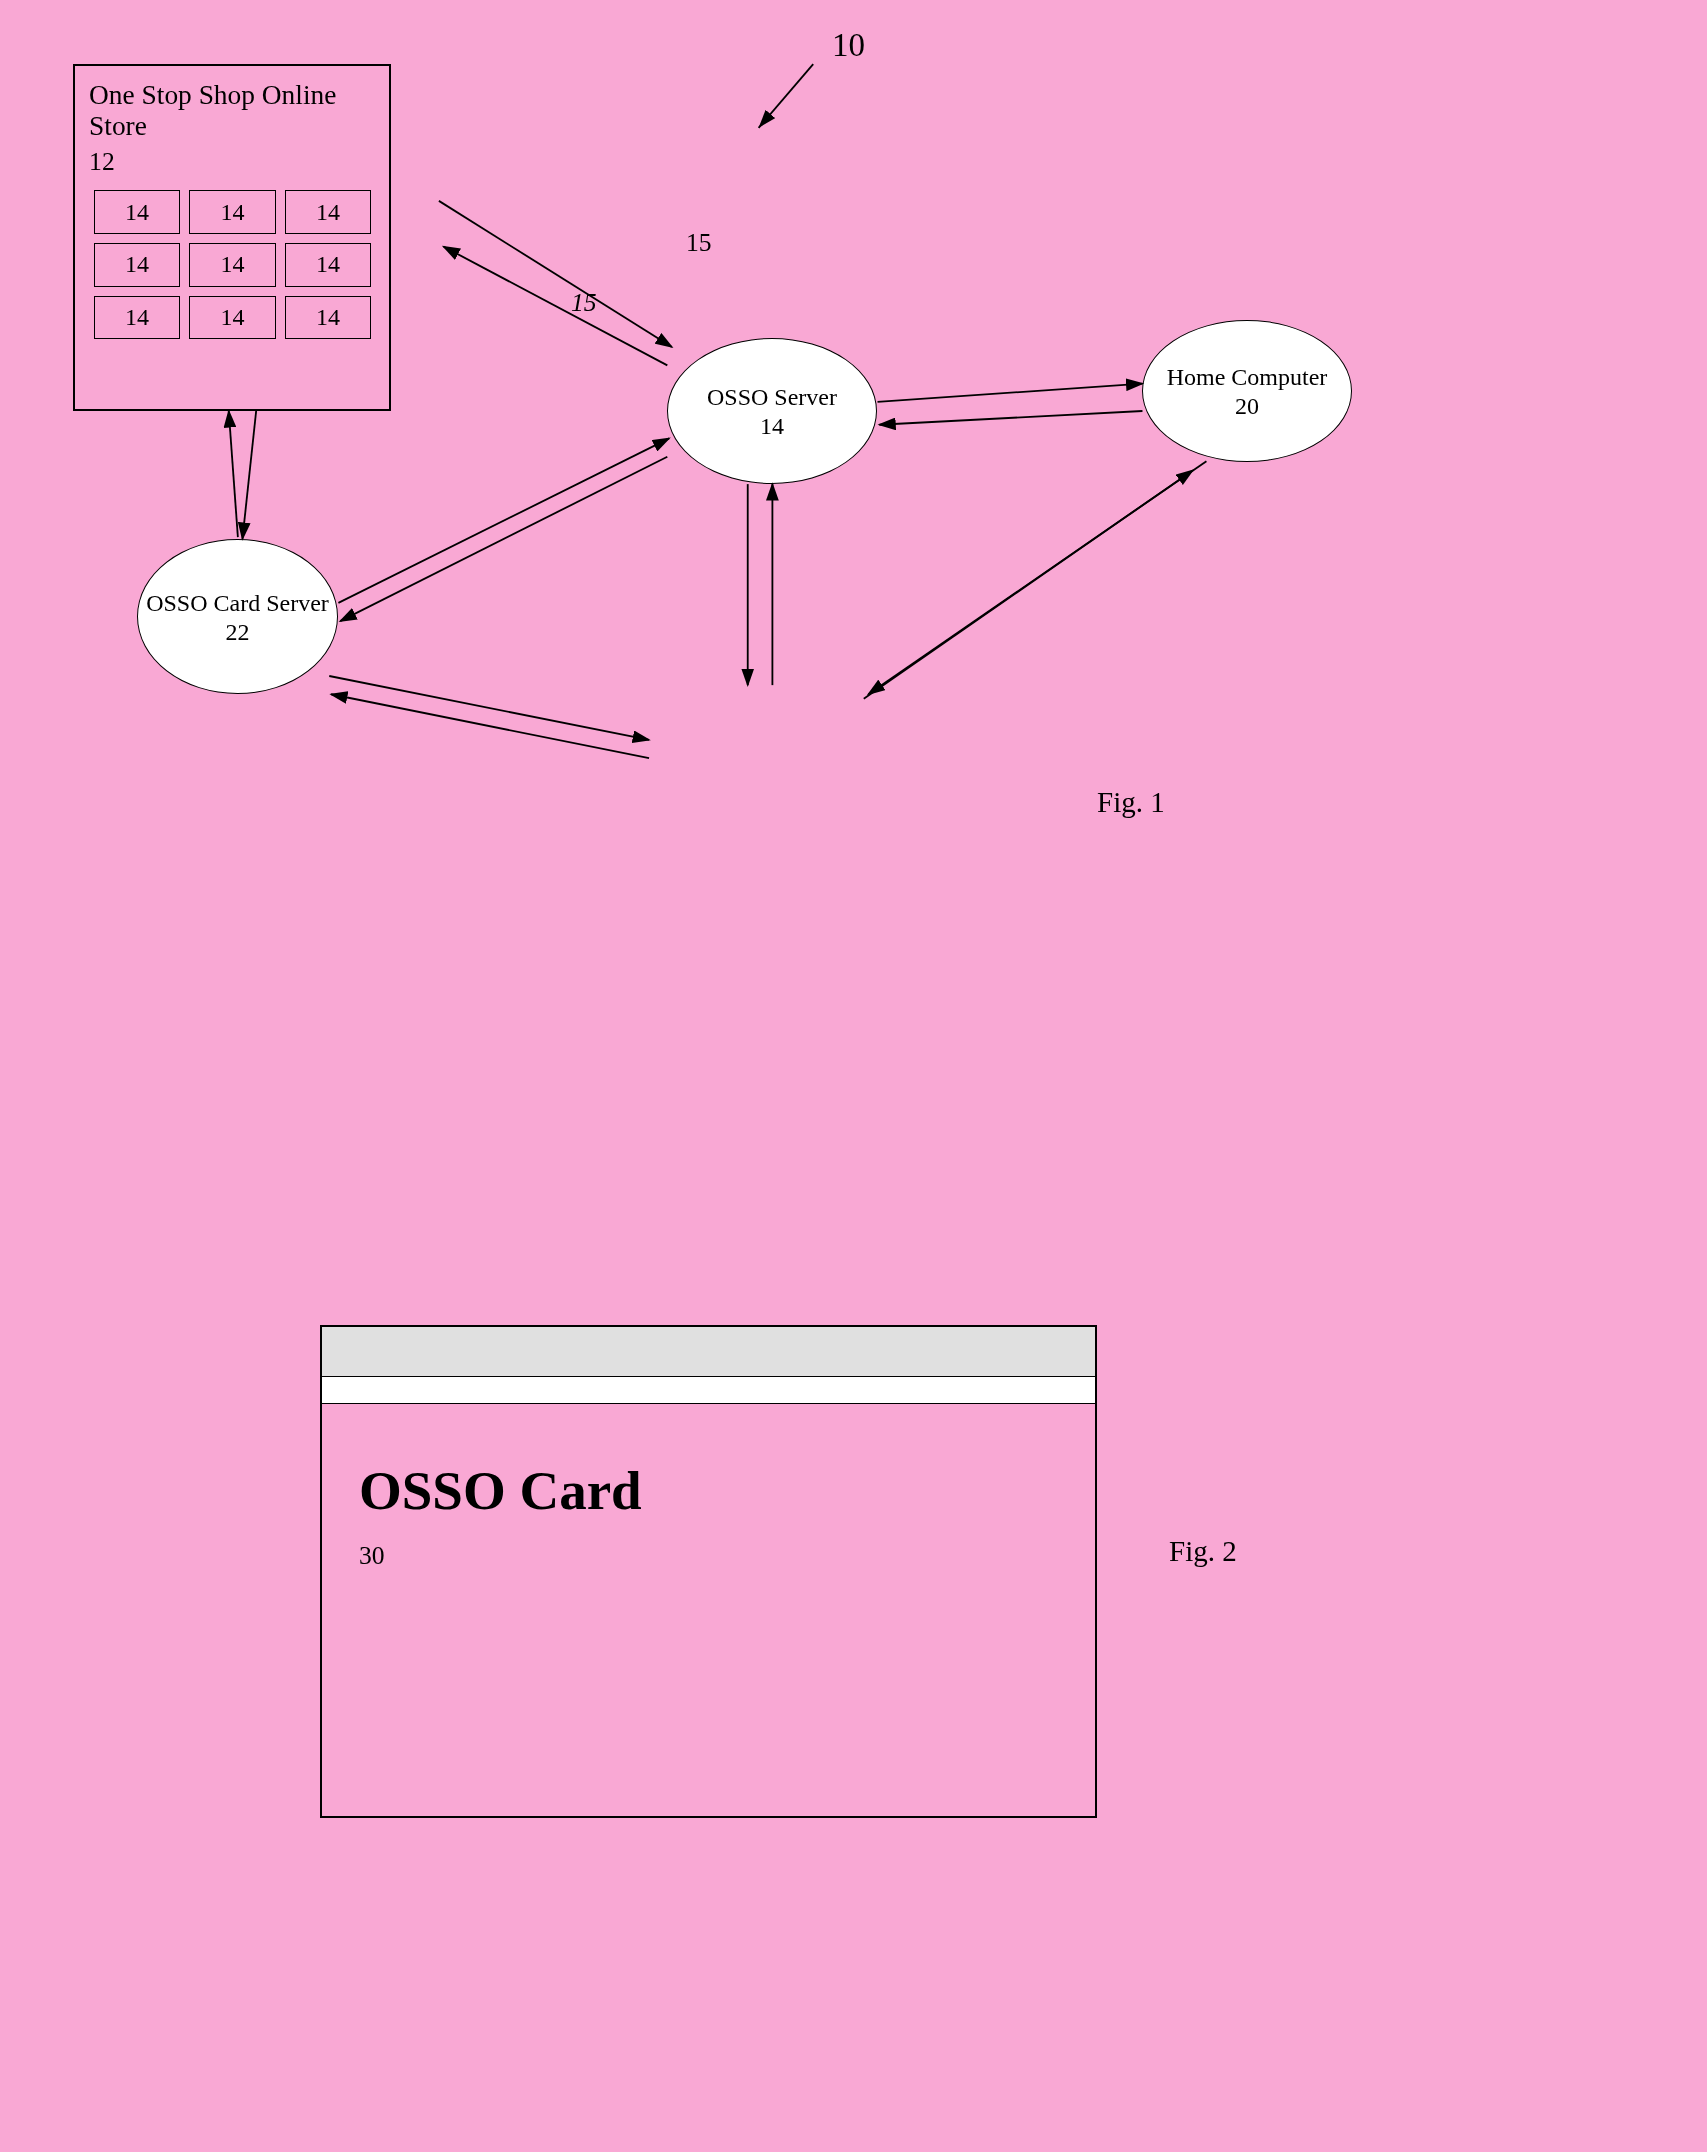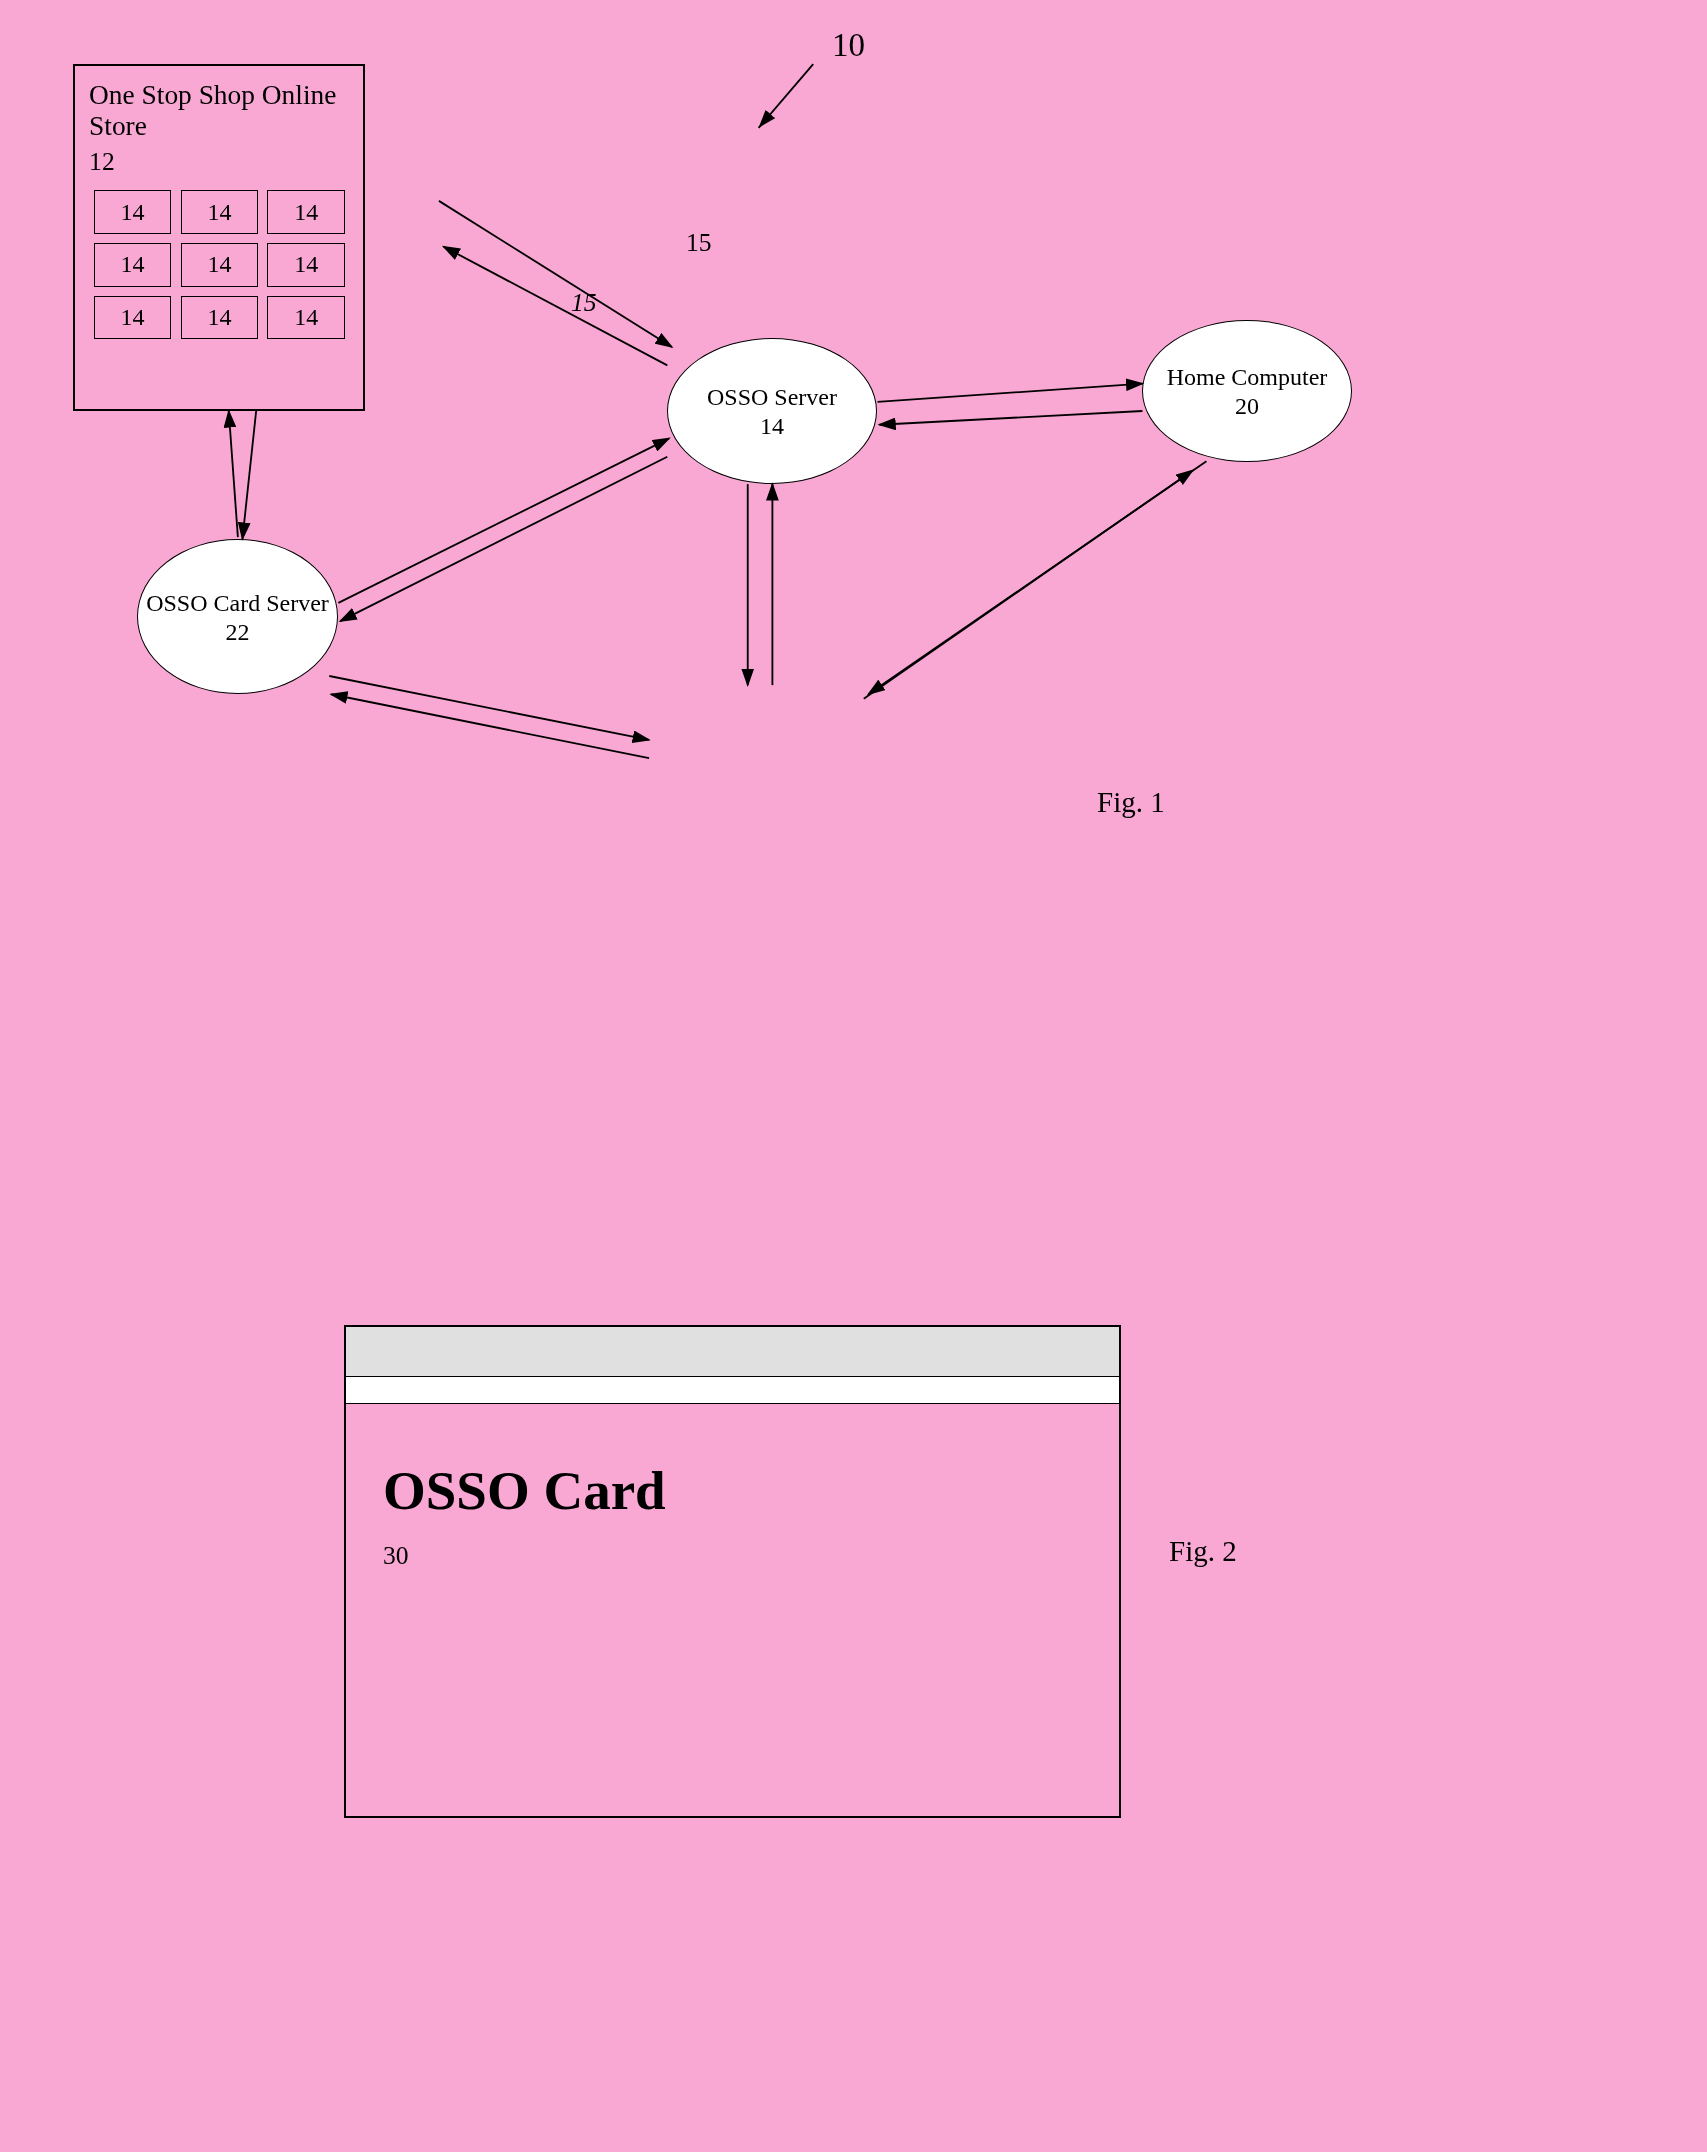--- a/index.html
+++ b/index.html
@@ -34,21 +34,21 @@
       top: 9.1px;
       left: 786px;
       font-size: 33px;
     }
 
     
     .online-store-box {
       position: absolute;
       top: 46px;
       left: 27.4px;
-      width: 292px;
+      width: 318px;
       height: 347px;
       border: 2.7px solid #000;
       padding: 13.7px;
     }
 
     .store-title {
       font-size: 27.4px;
       margin-bottom: 4.6px;
     }
 
@@ -168,21 +168,20 @@
       height: 640px;
     }
 
     .osso-card-box {
       position: absolute;
       top: 46px;
       left: 46px;
       width: 777px;
       height: 493px;
       border: 2.7px solid #000;
-      margin-left: 24px;
     }
 
     .card-stripe-top {
       width: 100%;
       height: 50px;
       border-bottom: 1.8px solid #000;
       background: #e0e0e0;
     }
 
     .card-stripe-second {

